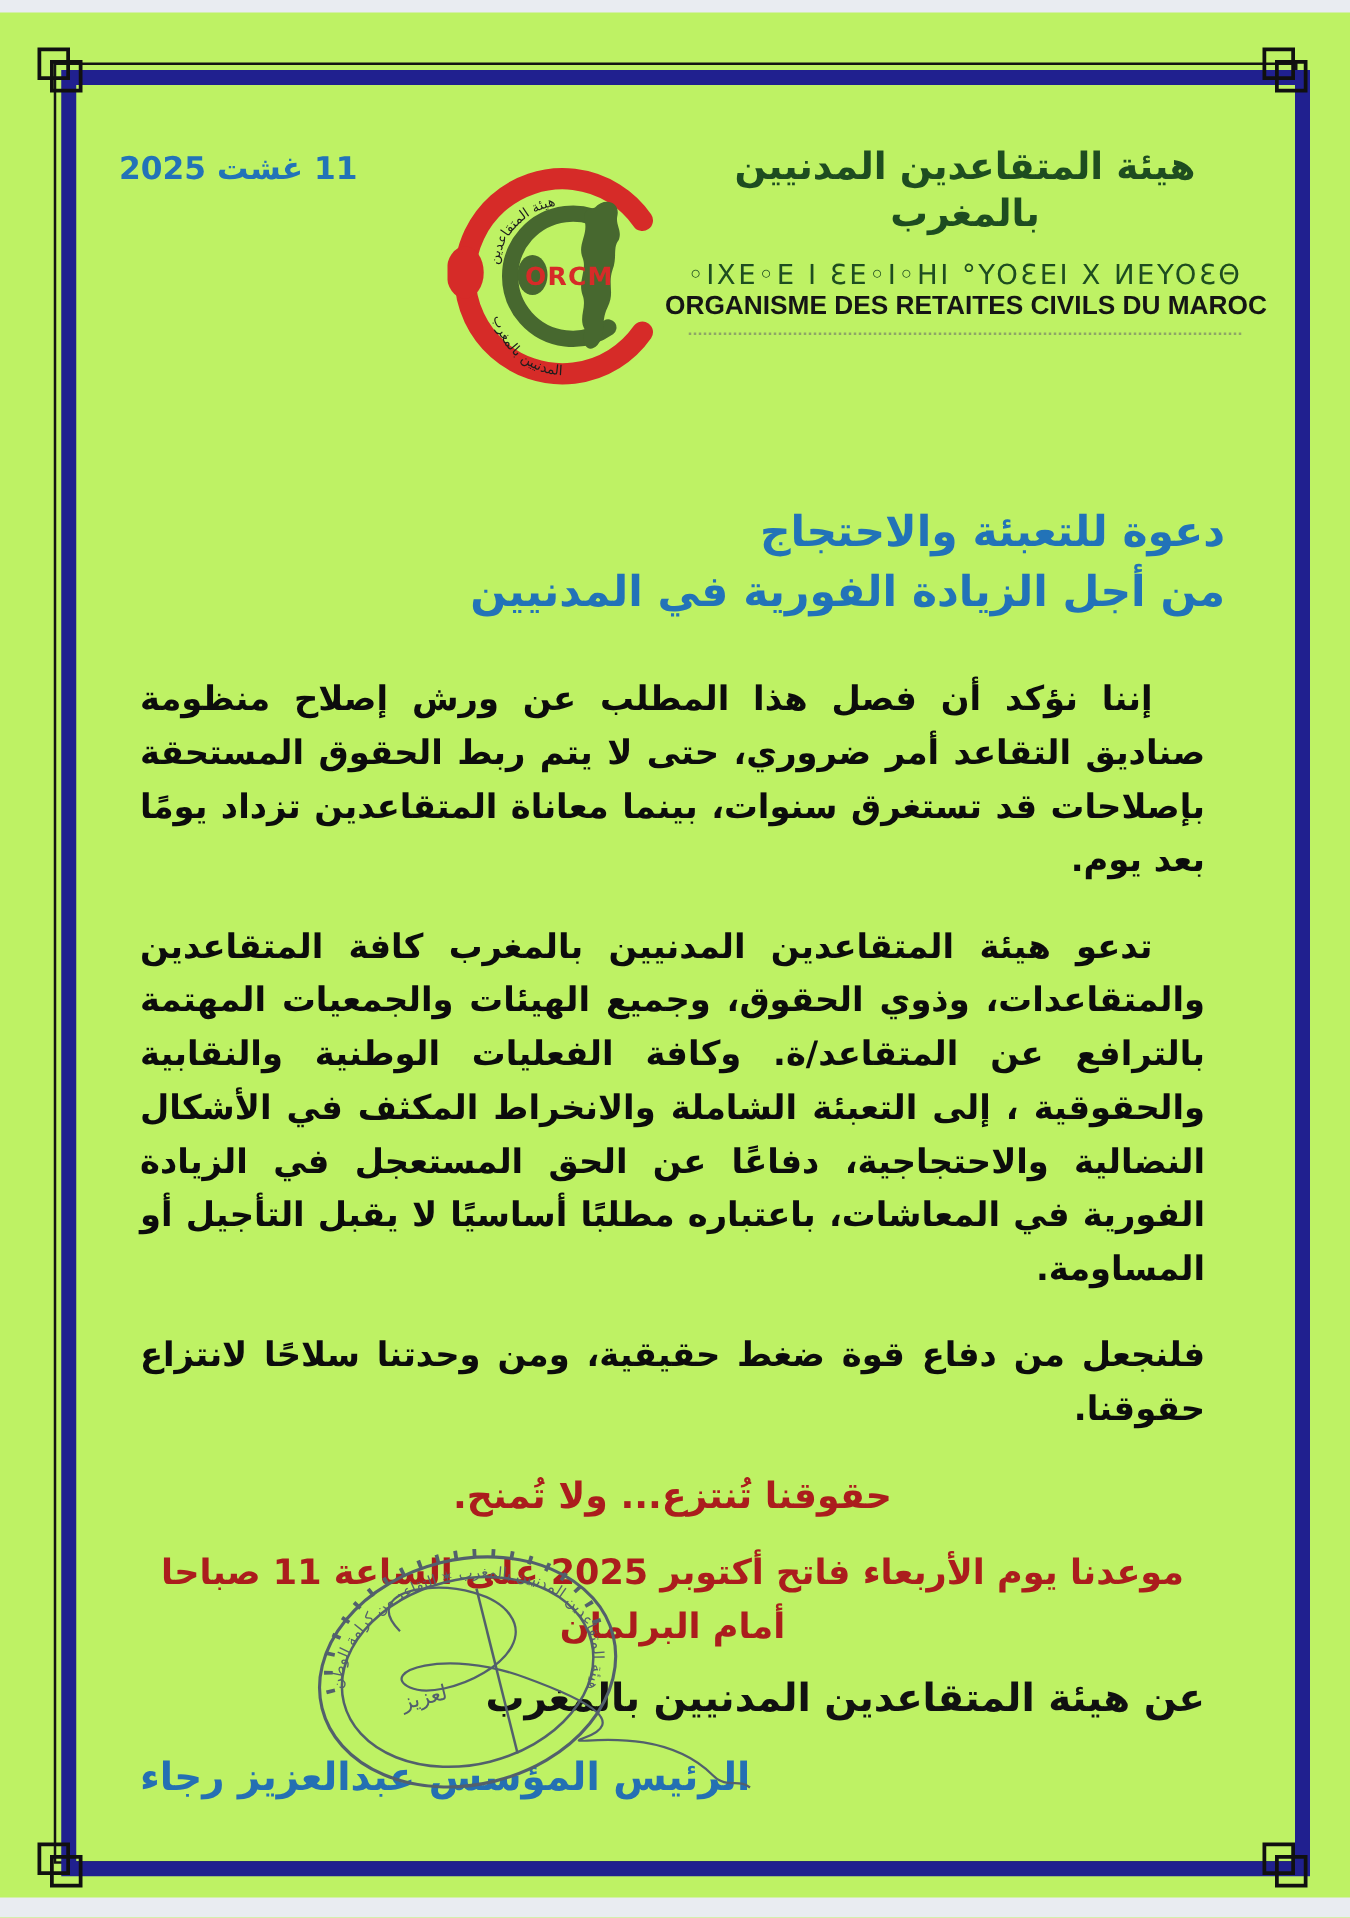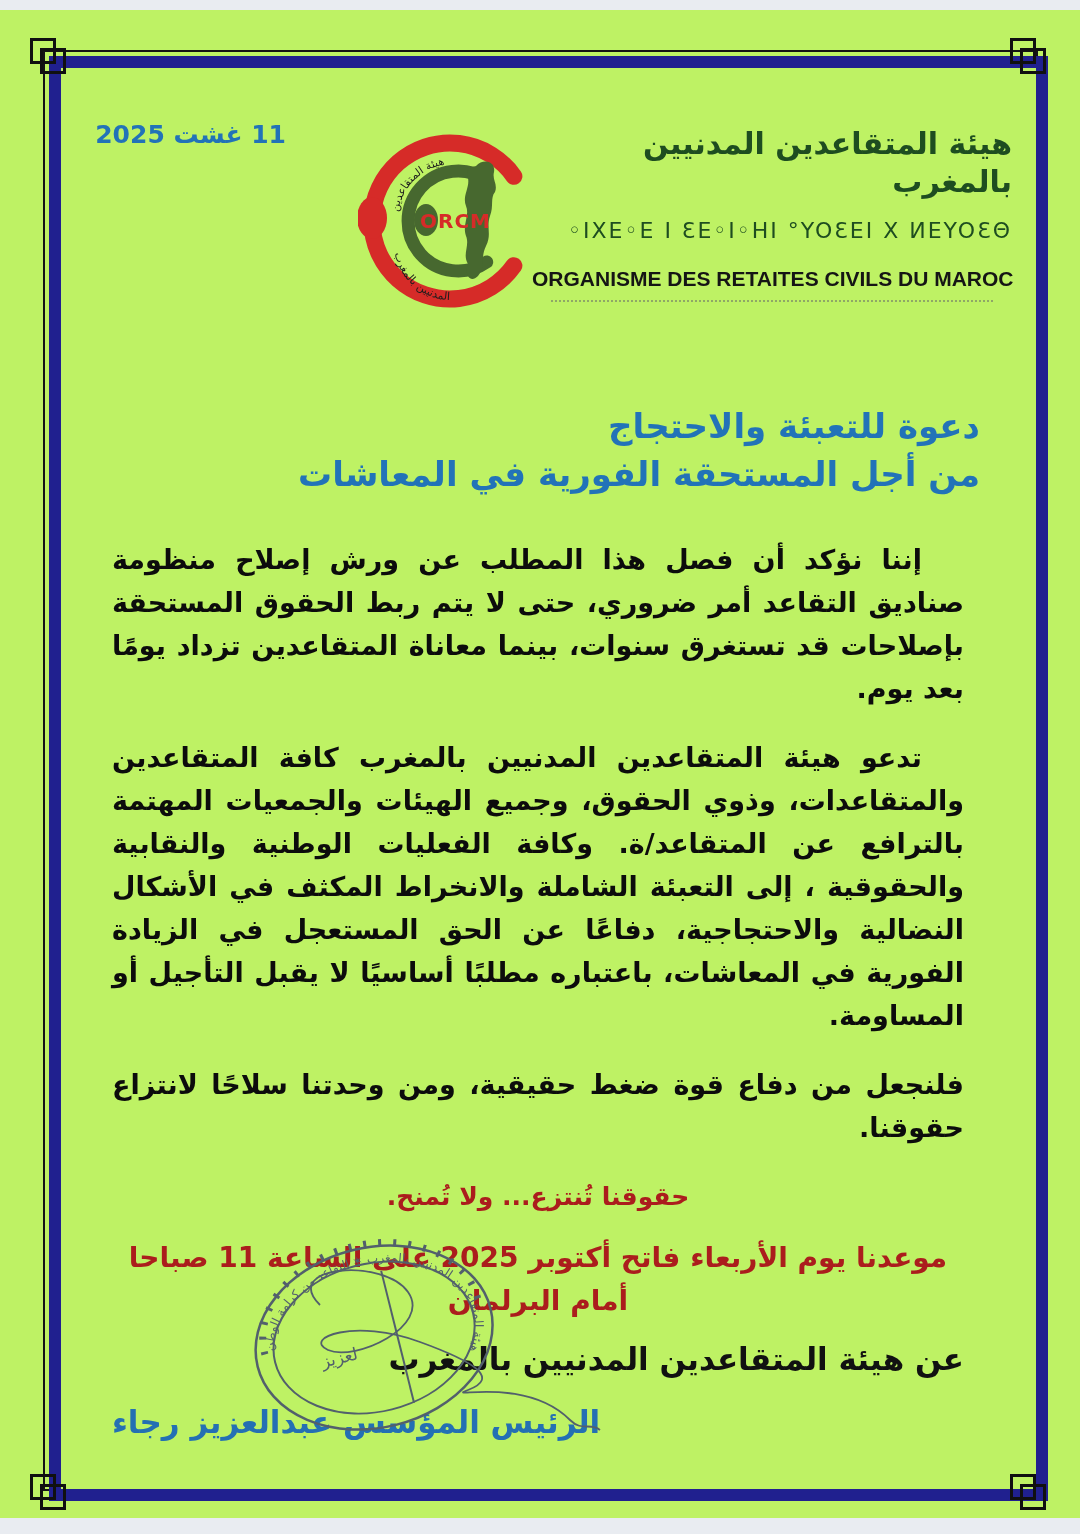--- a/index.html
+++ b/index.html
@@ -32,55 +32,55 @@
   .c-bl{left:30px;top:1464px;}
   .c-br{left:1010px;top:1464px;}
   
   .date{
     position:absolute;left:86px;top:110px;width:200px;
     direction:rtl;color:var(--title_blue,#2a6fae);
     font-size:25px;font-weight:bold;
   }
   .logo{position:absolute;left:358px;top:96px;width:186px;height:232px;}
   .header-text{
-    position:absolute;left:532px;top:101px;width:480px;text-align:right;
+    position:absolute;left:532px;top:91px;width:480px;text-align:center;
   }
   .org-ar{
     direction:rtl;color:var(--header_green,#1e4d20);
     font-size:30px;font-weight:bold;line-height:1.25;
     padding-top:14px;
   }
   .org-tifinagh{
     color:var(--header_green,#1e4d20);
     font-size:22px;font-weight:normal;letter-spacing:2px;margin-top:18px;white-space:nowrap;
   }
   .org-fr{
     font-family:"Liberation Sans",sans-serif;
-    color:#151515;font-size:21px;font-weight:bold;margin-top:24px;white-space:nowrap;
+    color:#151515;font-size:21px;font-weight:bold;margin-top:0;white-space:nowrap;
   }
   .dotted-rule{
     margin:8px auto 0 auto;width:92%;border-bottom:2px dotted #6a6a6a;height:1px;opacity:.55;
   }
   
   .doc-title{
     position:absolute;left:120px;top:392px;width:860px;
     direction:rtl;color:var(--title_blue,#2273b8);
     font-size:34px;font-weight:bold;line-height:48px;
   }
   
   .body-text{
     position:absolute;left:112px;top:528px;width:852px;
     direction:rtl;text-align:justify;color:#0c0c0c;
     font-size:27px;font-weight:bold;line-height:43px;
   }
   .body-text p{margin:0 0 26px 0;text-indent:42px;}
   .body-text p.no-indent{text-indent:0;}
   .slogan{
     text-align:center;color:var(--alert_red,#a81e1e);
-    font-size:25px;font-weight:bold;margin:2px 0 18px 0 !important;text-indent:0 !important;
+    font-size:29px;font-weight:bold;margin:2px 0 18px 0 !important;text-indent:0 !important;
   }
   .meeting{
     text-align:center;color:var(--alert_red,#b31b1b);
     font-size:28px;font-weight:bold;margin-bottom:16px !important;text-indent:0 !important;
   }
   .issuer{
     color:#111;font-size:31px;font-weight:bold;
     margin-bottom:20px !important;text-indent:0 !important;
   }
   .signatory{
@@ -142,21 +142,21 @@
 
   <div class="header-text">
     <div class="org-ar">هيئة المتقاعدين المدنيين بالمغرب</div>
     <div class="org-tifinagh">◦IXE◦E I ƐE◦I◦HI °YOƐEI X ИEYOƐΘ</div>
     <div class="org-fr">ORGANISME DES RETAITES CIVILS DU MAROC</div>
     <div class="dotted-rule"></div>
   </div>
 
   <div class="doc-title" dir="rtl">
     <div>دعوة للتعبئة والاحتجاج</div>
-    <div>من أجل المستحقة الفورية في المعاشات</div>
+    <div>من أجل الزيادة الفورية في المدنيين</div>
   </div>
 
   <div class="body-text">
     <p>إننا نؤكد أن فصل هذا المطلب عن ورش إصلاح منظومة صناديق التقاعد أمر ضروري، حتى لا يتم ربط الحقوق المستحقة بإصلاحات قد تستغرق سنوات، بينما معاناة المتقاعدين تزداد يومًا بعد يوم.</p>
     <p>تدعو هيئة المتقاعدين المدنيين بالمغرب كافة المتقاعدين والمتقاعدات، وذوي الحقوق، وجميع الهيئات والجمعيات المهتمة بالترافع عن المتقاعد/ة. وكافة الفعليات الوطنية والنقابية والحقوقية ، إلى التعبئة الشاملة والانخراط المكثف في الأشكال النضالية والاحتجاجية، دفاعًا عن الحق المستعجل في الزيادة الفورية في المعاشات، باعتباره مطلبًا أساسيًا لا يقبل التأجيل أو المساومة.</p>
     <p class="no-indent">فلنجعل من دفاع قوة ضغط حقيقية، ومن وحدتنا سلاحًا لانتزاع حقوقنا.</p>
     <p class="slogan">حقوقنا تُنتزع... ولا تُمنح.</p>
     <p class="meeting">موعدنا يوم الأربعاء فاتح أكتوبر 2025 على الساعة 11 صباحا أمام البرلمان</p>
     <p class="issuer">عن هيئة المتقاعدين المدنيين بالمغرب</p>
     <p class="signatory">الرئيس المؤسس عبدالعزيز رجاء</p>

